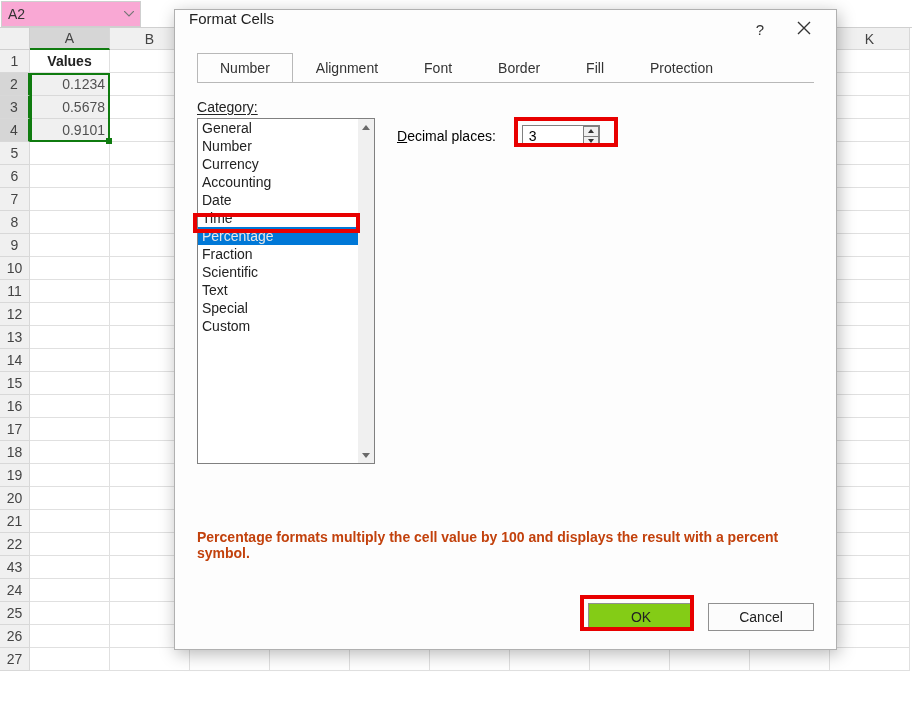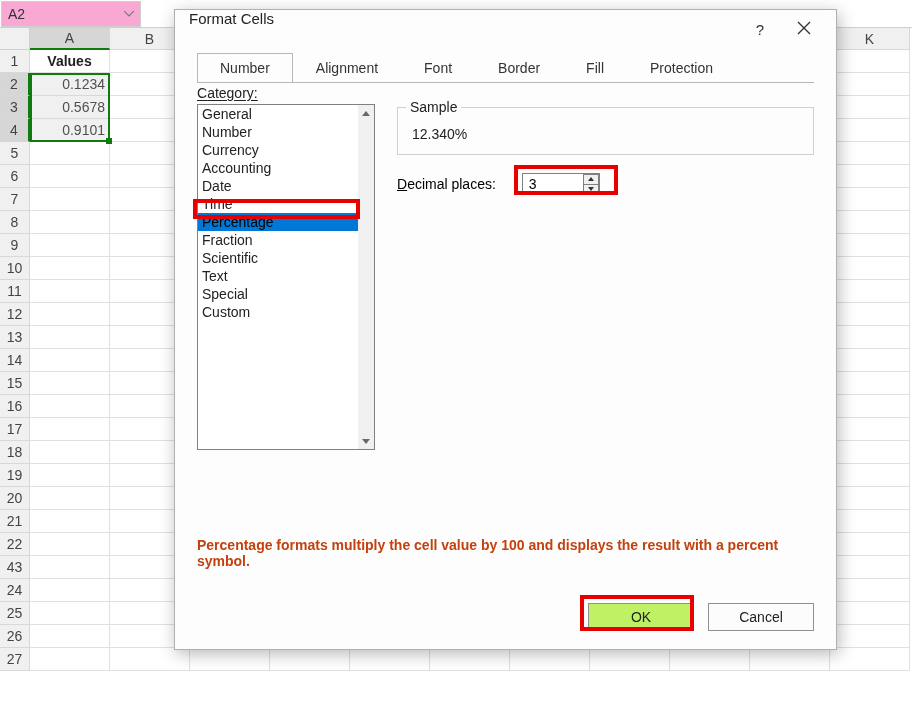--- a/index.html
+++ b/index.html
@@ -33,26 +33,26 @@
     .dialog { position: absolute; left: 174px; top: 9px; width: 663px; height: 641px; background: #fdfdfd; border: 1px solid #b0b0b0; box-shadow: 2px 4px 16px rgba(0,0,0,0.28); display: flex; flex-direction: column; }
     .titlebar { height: 42px; display: flex; align-items: flex-start; padding: 0 10px 0 14px; }
     .titlebar-text { font-size: 15px; color: #222; flex: 1; }
     .titlebar-btn { width: 44px; height: 38px; display: flex; align-items: center; justify-content: center; color: #333; }
     .titlebar-btn svg { width: 14px; height: 14px; }
     
     .tabstrip { display: flex; padding: 0 22px; font-size: 14px; color: #333;}
     .tab { padding: 6px 22px; border: 1px solid transparent; position: relative; top: 1px; }
     .tab.active { border: 1px solid #b8b8b8; border-bottom: 1px solid #fdfdfd; background: #fdfdfd; }
     
-    .panel { flex: 1; border-top: 1px solid #b8b8b8; margin: 0 22px 4px 22px; padding-top: 2px; position: relative;}
+    .panel { flex: 1; border-top: 1px solid #b8b8b8; margin: 0 22px 12px 22px; padding-top: 16px; position: relative;}
     .cat-label { font-size: 14px; color: #222; text-decoration: underline; text-decoration-style: solid; text-underline-offset: 2px; display: inline-block;}
     .listbox { width: 178px; height: 346px; border: 1px solid #808080; background: #fff; position: relative; overflow: hidden; margin-top:3px;}
     .listbox-inner { width: calc(100% - 16px); }
     .list-item { padding: 1px 4px; font-size: 14px; color: #222; }
-    .list-item.selected { background: #0078d7; color: #000000; }
+    .list-item.selected { background: #0078d7; color: #e5e5e5; }
     .list-scroll { position: absolute; right: 0; top: 0; bottom: 0; width: 16px; background: #f0f0f0;}
     .scroll-btn { height: 16px; display: flex; align-items: center; justify-content: center; color: #696969; }
     .red-box { position: absolute; border: 4px solid #e80000; pointer-events: none; }
     .red-box.cat { left: -4px; top: 98px; width: 167px; height: 20px; }
     
     .right-side { position: absolute; left: 200px; top: 24px; right: 0; }
     .fieldset { border: 1px solid #d0d0d0; position: relative; padding: 18px 10px 12px 14px;}
     .fieldset-legend { position: absolute; top: -9px; left: 8px; background: #fdfdfd; padding: 0 4px; font-size: 14px; color: #222;}
     .sample-val { font-size: 14px; color: #222; }
     .dec-row { display: flex; align-items: center; margin-top: 18px; gap: 26px;}
@@ -62,21 +62,21 @@
     .spin-btns { position: absolute; right: 1px; top: 1px; bottom: 1px; width: 16px; display: flex; flex-direction: column;}
     .spin-btn { flex: 1; background: #f0f0f0; border: 1px solid #808080; border-left: 1px solid #808080; display: flex; align-items: center; justify-content: center;}
     .spin-btn:first-child { border-bottom: none; }
     .spin-btn svg { width: 6px; height: 4px; }
     .red-box.spin { left: -8px; top: -8px; width: 104px; height: 30px;}
     
     .desc { position: absolute; left: 0; bottom: 76px; font-size: 14px; color: #c2410c; font-weight: bold;}
     
     .buttons { position: absolute; right: 22px; bottom: 18px; display: flex; gap: 14px;}
     .btn { width: 106px; height: 28px; border: 1px solid #909090; background: #fcfcfc; font-size: 14px; display: flex; align-items: center; justify-content: center; color:#222; }
-    .btn.primary { background: #bef264; }
+    .btn.primary { background: #84cc16; }
     .red-box.ok { left: -8px; top: -8px; width: 114px; height: 36px;}
     .btn-wrap { position: relative; }
   </style>
 </head>
 <body>
 
 <div class="name-box-row">
   <div class="name-box">
     <span class="name-box-text">A2</span>
     <span class="name-box-chevron">
@@ -540,24 +540,20 @@
               <svg viewBox="0 0 8 5" width="8" height="5">
                 <path d="M0 0 L4 5 L8 0 Z" fill="#696969"></path>
               </svg>
             </div>
         </div>
       </div>
       <div class="red-box cat"></div>
     </div>
     
     <div class="right-side">
-      <div class="fieldset">
-        <div class="fieldset-legend">Sample</div>
-        <div class="sample-val">12.340%</div>
-      </div>
       <div class="dec-row">
         <span class="dec-label"><span style="text-decoration:underline">D</span>ecimal places:</span>
         <div class="spin-wrap">
           <input class="spin-input" value="3" style="">
           <div class="spin-btns">
             <div class="spin-btn">
                 <svg viewBox="0 0 6 4">
                   <path d="M0 4 L3 0 L6 4 Z" fill="#333"></path>
                 </svg>
               </div>

